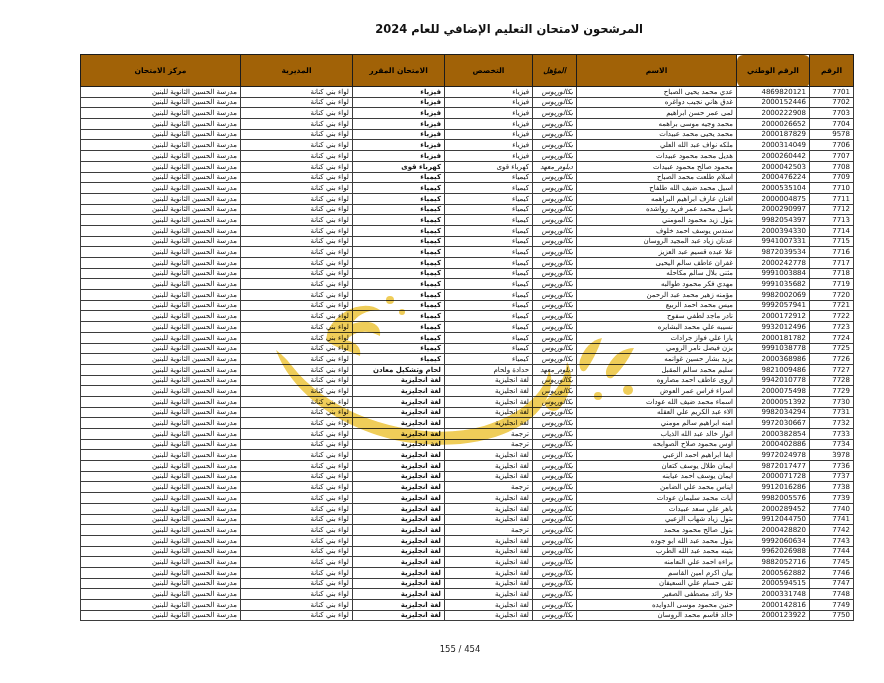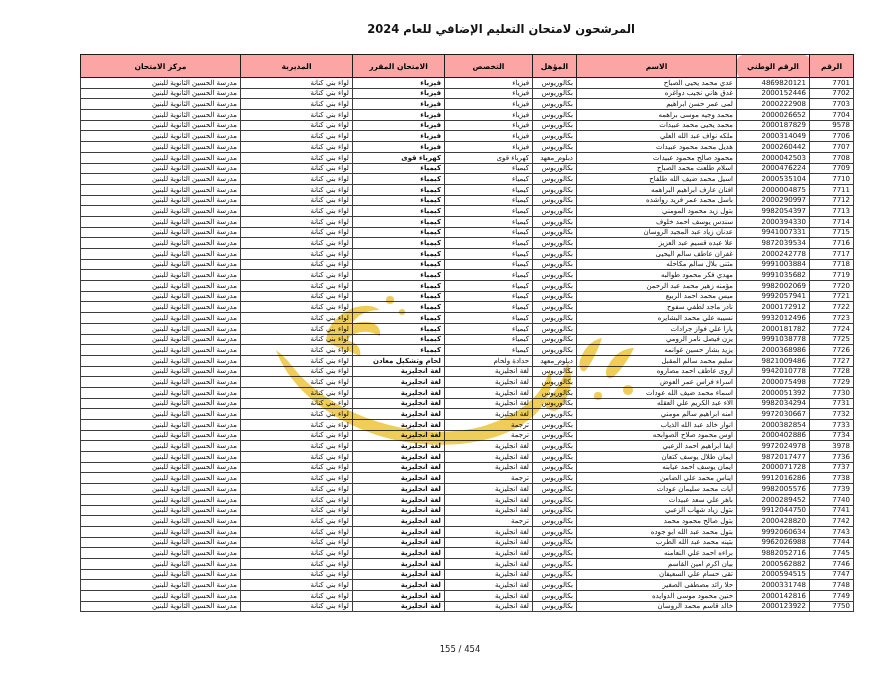--- a/index.html
+++ b/index.html
@@ -7,42 +7,42 @@
   body {
     width: 884px; height: 683px;
     background: #ffffff;
     font-family: "DejaVu Sans", sans-serif;
     direction: rtl;
     position: relative;
     overflow: hidden;
   }
   .page-title {
     position: absolute;
-    top: 22px; left: 375px; width: 260px;
+    top: 22px; left: 383px; width: 260px;
     text-align: center;
     font-size: 11.5px;
     font-weight: bold;
     color: #111;
     direction: rtl;
     white-space: nowrap;
   }
   table.candidates {
     position: absolute;
     top: 54px; right: 30px;
     border-collapse: collapse;
     table-layout: fixed;
     direction: rtl;
     border: 1.5px solid #222;
     background: transparent;
   }
   table.candidates th {
-    background: #fca5a5;
+    background: #a16207;
     font-weight: bold;
     font-size: 7.6px;
-    height: 23px;
+    height: 32px;
     border: 1px solid #1c1c1c;
     text-align: center;
     padding: 0 2px;
     white-space: nowrap;
     overflow: hidden;
   }
   table.candidates td {
     font-size: 7px;
     line-height: 8.2px;
     height: 10.7px;
@@ -50,21 +50,21 @@
     text-align: right;
     padding: 0 3px 0 1px;
     white-space: nowrap;
     overflow: hidden;
     color: #111;
   }
   
   .c0 { width: 44px; }
   .c1 { width: 73px; border-radius: 6px; }
   .c2 { width: 160px; }
-  .c3 { width: 44px; }
+  .c3 { width: 44px; font-style: italic; }
   .c4 { width: 88px; }
   .c5 { width: 92px; font-weight: bold; }
   th.c5 { font-weight: bold; }
   .c6 { width: 112px; }
   .c7 { width: 160px; }
   .page-footer {
     position: absolute;
     top: 644px; left: 0; width: 884px;
     text-align: center;
     font-size: 8.5px;

